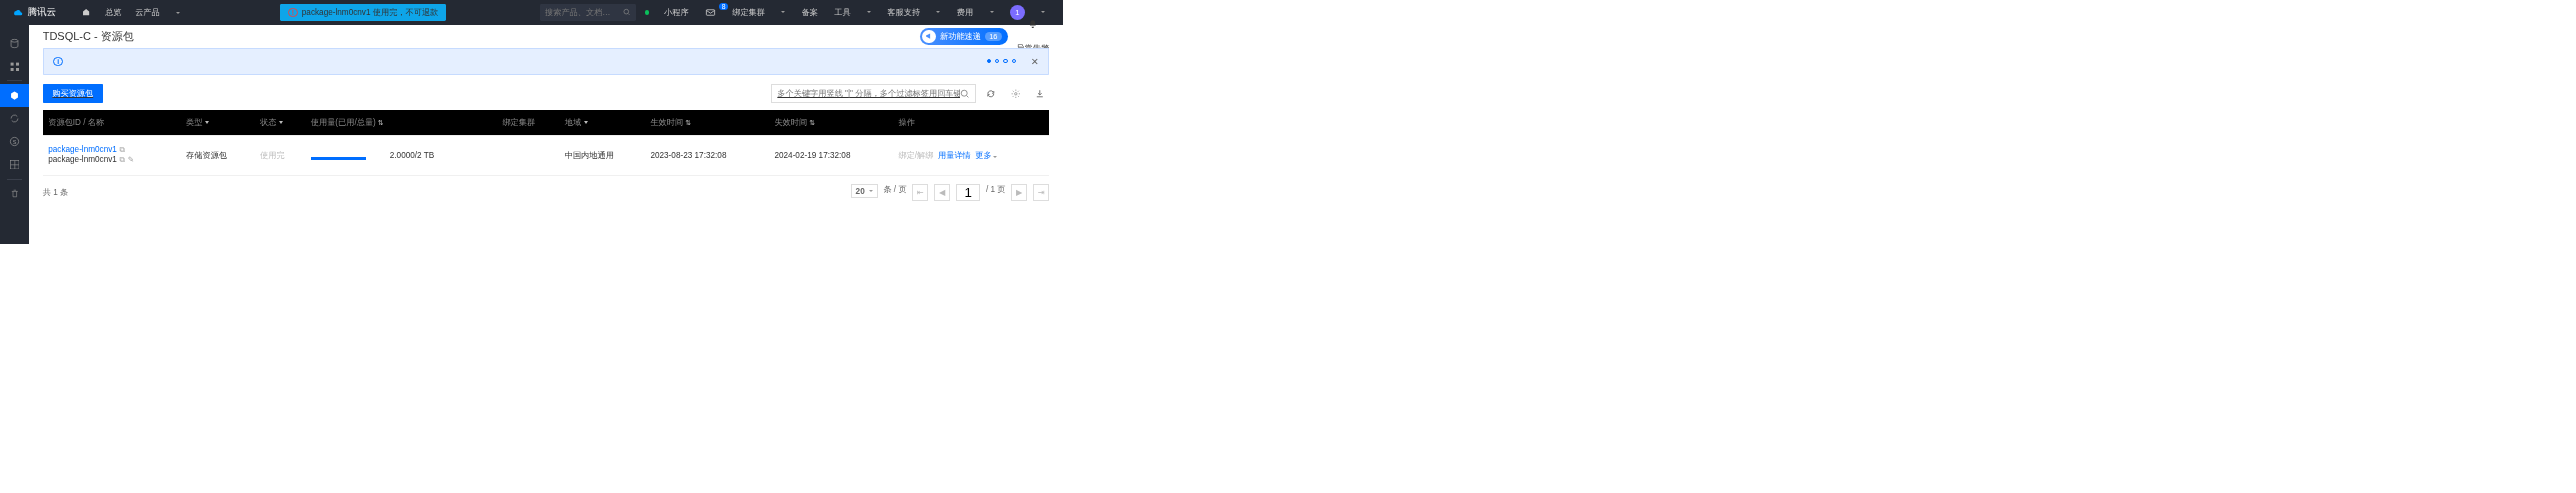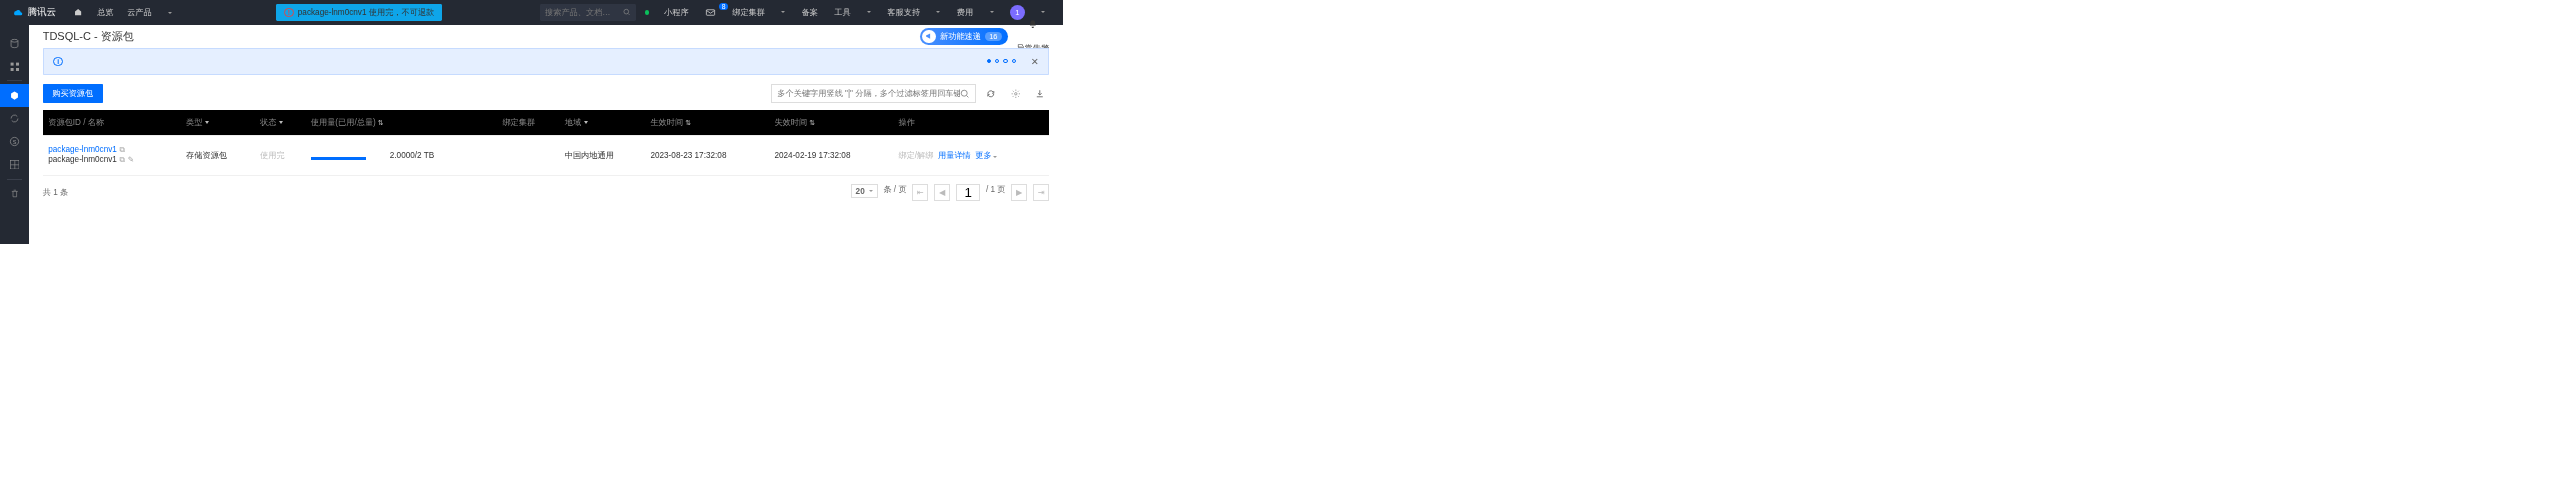--- a/index.html
+++ b/index.html
@@ -1,18 +1,18 @@
 <!DOCTYPE html>
 <html style="font-size:11px"><head>
 <meta charset="utf-8">
 <style>
 * { box-sizing: border-box; margin: 0; padding: 0; }
 body { font-family: -apple-system, BlinkMacSystemFont, "PingFang SC", "Microsoft YaHei", sans-serif; font-size: 8.2px; color: #333; background: #fff; width: 1063px; }
 .topbar { height: 25px; background: #242933; display: flex; align-items: center; color: #ccc; padding: 0 11px; }
-.topbar .logo { display: flex; gap: 4.1px; font-size: 9.6px; color: #fff; margin-right: 11px; }
+.topbar .logo { display: flex; gap: 4.1px; font-size: 9.6px; color: #fff; margin-right: 19px; }
 .topbar .nav-item { display: flex; align-items: center; gap: 15px; padding: 0 6.8px; color: #ccc; height: 100%; cursor: pointer; }
 .topbar .alert-pill { background: #0ea5e9; border-radius: 1.4px; padding: 2.7px 8.2px; display: flex; align-items: center; gap: 4.1px; color: #333; margin: 0 auto; }
 .topbar .alert-pill .warn { width: 9.6px; height: 9.6px; border: 1px solid #e54545; border-radius: 50%; position: relative; display: inline-block; }
 .topbar .alert-pill .warn:before { content:"!"; color:#e54545; position:absolute; left:50%; top:50%; transform:translate(-50%,-55%); font-size:6.8px; font-weight:bold;}
 .topbar .right { display: flex; align-items: center; gap: 2.7px; }
 .topbar .search { background: #2f3542; border-radius: 1.4px; height: 16.4px; width: 96px; display: flex; align-items: center; padding: 0 5.5px; color: #888; }
 .topbar .search input { background: transparent; border: none; outline: none; color: #ccc; width: 100%; font-size: 8.2px;}
 .topbar .badge { position: relative; }
 .topbar .badge .count { position: absolute; top: -4.1px; right: -5.5px; background: #006eff; color: #fff; border-radius: 5.5px; padding: 0 2.7px; font-size: 6.8px; }
 .topbar .mini-dot { width:4.1px; height:4.1px; border-radius:50%; background:#0abf5b; display:inline-block; }
@@ -35,21 +35,21 @@
 .alarm { display:flex; align-items:center; gap:14px; color:#333;flex-direction:column;}
 
 .main { padding: 0 13.7px 13.7px; }
 .banner { background: #e5efff; border: 0.7px solid #c6dbff; border-radius: 0.7px; padding: 6.8px 9.6px; display: flex; align-items: center; gap: 6.8px; color: #333; position:relative;}
 .banner .info-icon { width:9.6px; height:9.6px; border:1px solid #006eff; border-radius:50%; color:#006eff; display:flex; align-items:center; justify-content:center; font-size:6.8px; font-weight:bold;}
 .banner .dots { margin-left:auto; display:flex; gap:4.1px; align-items:center;}
 .banner .dots .d { width:4.1px; height:4.1px; border-radius:50%; border:0.7px solid #006eff;}
 .banner .dots .d.fill{ background:#006eff;}
 .banner .close { margin-left:8.2px; color:#666; font-size:9.6px; cursor:pointer;}
 
-.toolbar { display: flex; align-items: center; margin: 9.6px 0 6.8px; }
+.toolbar { display: flex; align-items: center; margin: 9.6px 0 6.8px; text-decoration: underline; }
 .btn-primary { background: #006eff; color: #fff; border: none; padding: 4.1px 9.6px; border-radius: 0.7px; cursor: pointer; font-size:8.2px;}
 .toolbar .right-tools { margin-left:auto; display:flex; align-items:center; gap:5.5px;}
 .filter-box { border:0.7px solid #ddd; height:19px; width:205px; display:flex; align-items:center; padding:0 5.5px;}
 .filter-box input { border:none; outline:none; flex:1; font-size:8.2px;}
 .icon-btn { width:19px; height:19px; display:flex; align-items:center; justify-content:center; color:#666; cursor:pointer;}
 
 table { width: 100%; border-collapse: collapse; font-size:8.2px;}
 thead th { text-align: left; font-weight: 400; color: #888; padding: 6.8px 5.5px; background:#000000; border-bottom:0.7px solid #eee;}
 tbody td { padding: 9.6px 5.5px; border-bottom: 0.7px solid #f0f0f0; color:#333; vertical-align:middle;}
 .status-used { color:#bbb;}

